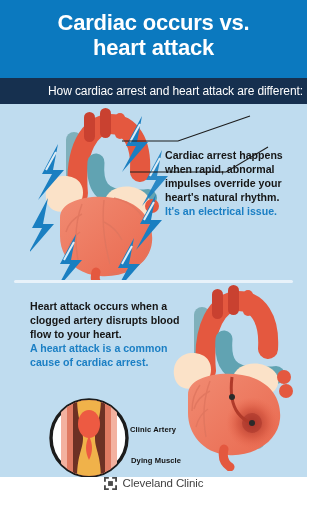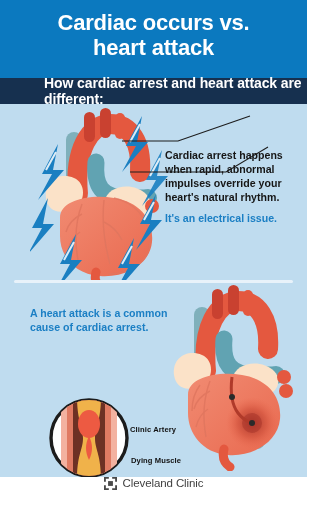--- a/index.html
+++ b/index.html
@@ -29,41 +29,41 @@
   }
 
   
   .subbar {
     background:#16304f;
     height:26px;
     display:flex; align-items:center; justify-content:center;
   }
   .subbar span {
     color:#ffffff;
-    font-size:14px;
-    font-weight:bold;
+    font-size:12px;
+    font-weight:normal;
     letter-spacing:-0.1px;
     padding-left:44px;
   }
 
   
   .body { position:relative; height:393px; background:#bfdcef; }
 
   .divider {
     position:absolute; left:14px; right:14px; top:176px;
     height:3px; background:#e8f2fa; border-radius:2px;
   }
 
   
   .sec1 { position:absolute; left:0; top:0; width:307px; height:176px; }
   .sec1 .art { position:absolute; left:30px; top:-2px; width:150px; height:178px; }
   .sec1 .txt { position:absolute; left:165px; top:44px; width:136px; }
 
   .blk { color:#161616; font-size:10.6px; font-weight:bold; line-height:1.33; }
-  .accent { color:#1b7fc4; font-size:10.6px; font-weight:bold; line-height:1.33; margin-top:7px; }
+  .accent { color:#1b7fc4; font-size:10.6px; font-weight:bold; line-height:1.33; }
 
   
   .sec2 { position:absolute; left:0; top:179px; width:307px; height:214px; }
   .sec2 .txt { position:absolute; left:30px; top:16px; width:150px; }
   .sec2 .art { position:absolute; left:160px; top:-2px; width:150px; height:190px; }
 
   .inset { position:absolute; left:47px; top:113px; width:84px; height:84px; }
   .lbl {
     position:absolute;
     color:#111111; font-size:7.6px; font-weight:bold;
@@ -170,20 +170,21 @@
 
       <div class="txt">
         <div class="blk">Cardiac arrest happens when rapid, abnormal impulses override your heart's natural rhythm.</div>
         <div class="accent">It's an electrical issue.</div>
       </div>
     </div>
 
     <div class="sec2">
 
       <div class="txt">
+        <div class="blk">Heart attack occurs when a clogged artery disrupts blood flow to your heart.</div>
         <div class="accent">A heart attack is a common cause of cardiac arrest.</div>
       </div>
 
       <svg class="art" viewBox="0 0 150 190">
         <defs>
           <linearGradient id="hbody2" x1="0" y1="0" x2="1" y2="1">
             <stop offset="0" stop-color="#f18b72"></stop>
               <stop offset="1" stop-color="#e9694f"></stop>
           </linearGradient>
           <radialGradient id="dying" cx="50%" cy="50%" r="50%">

